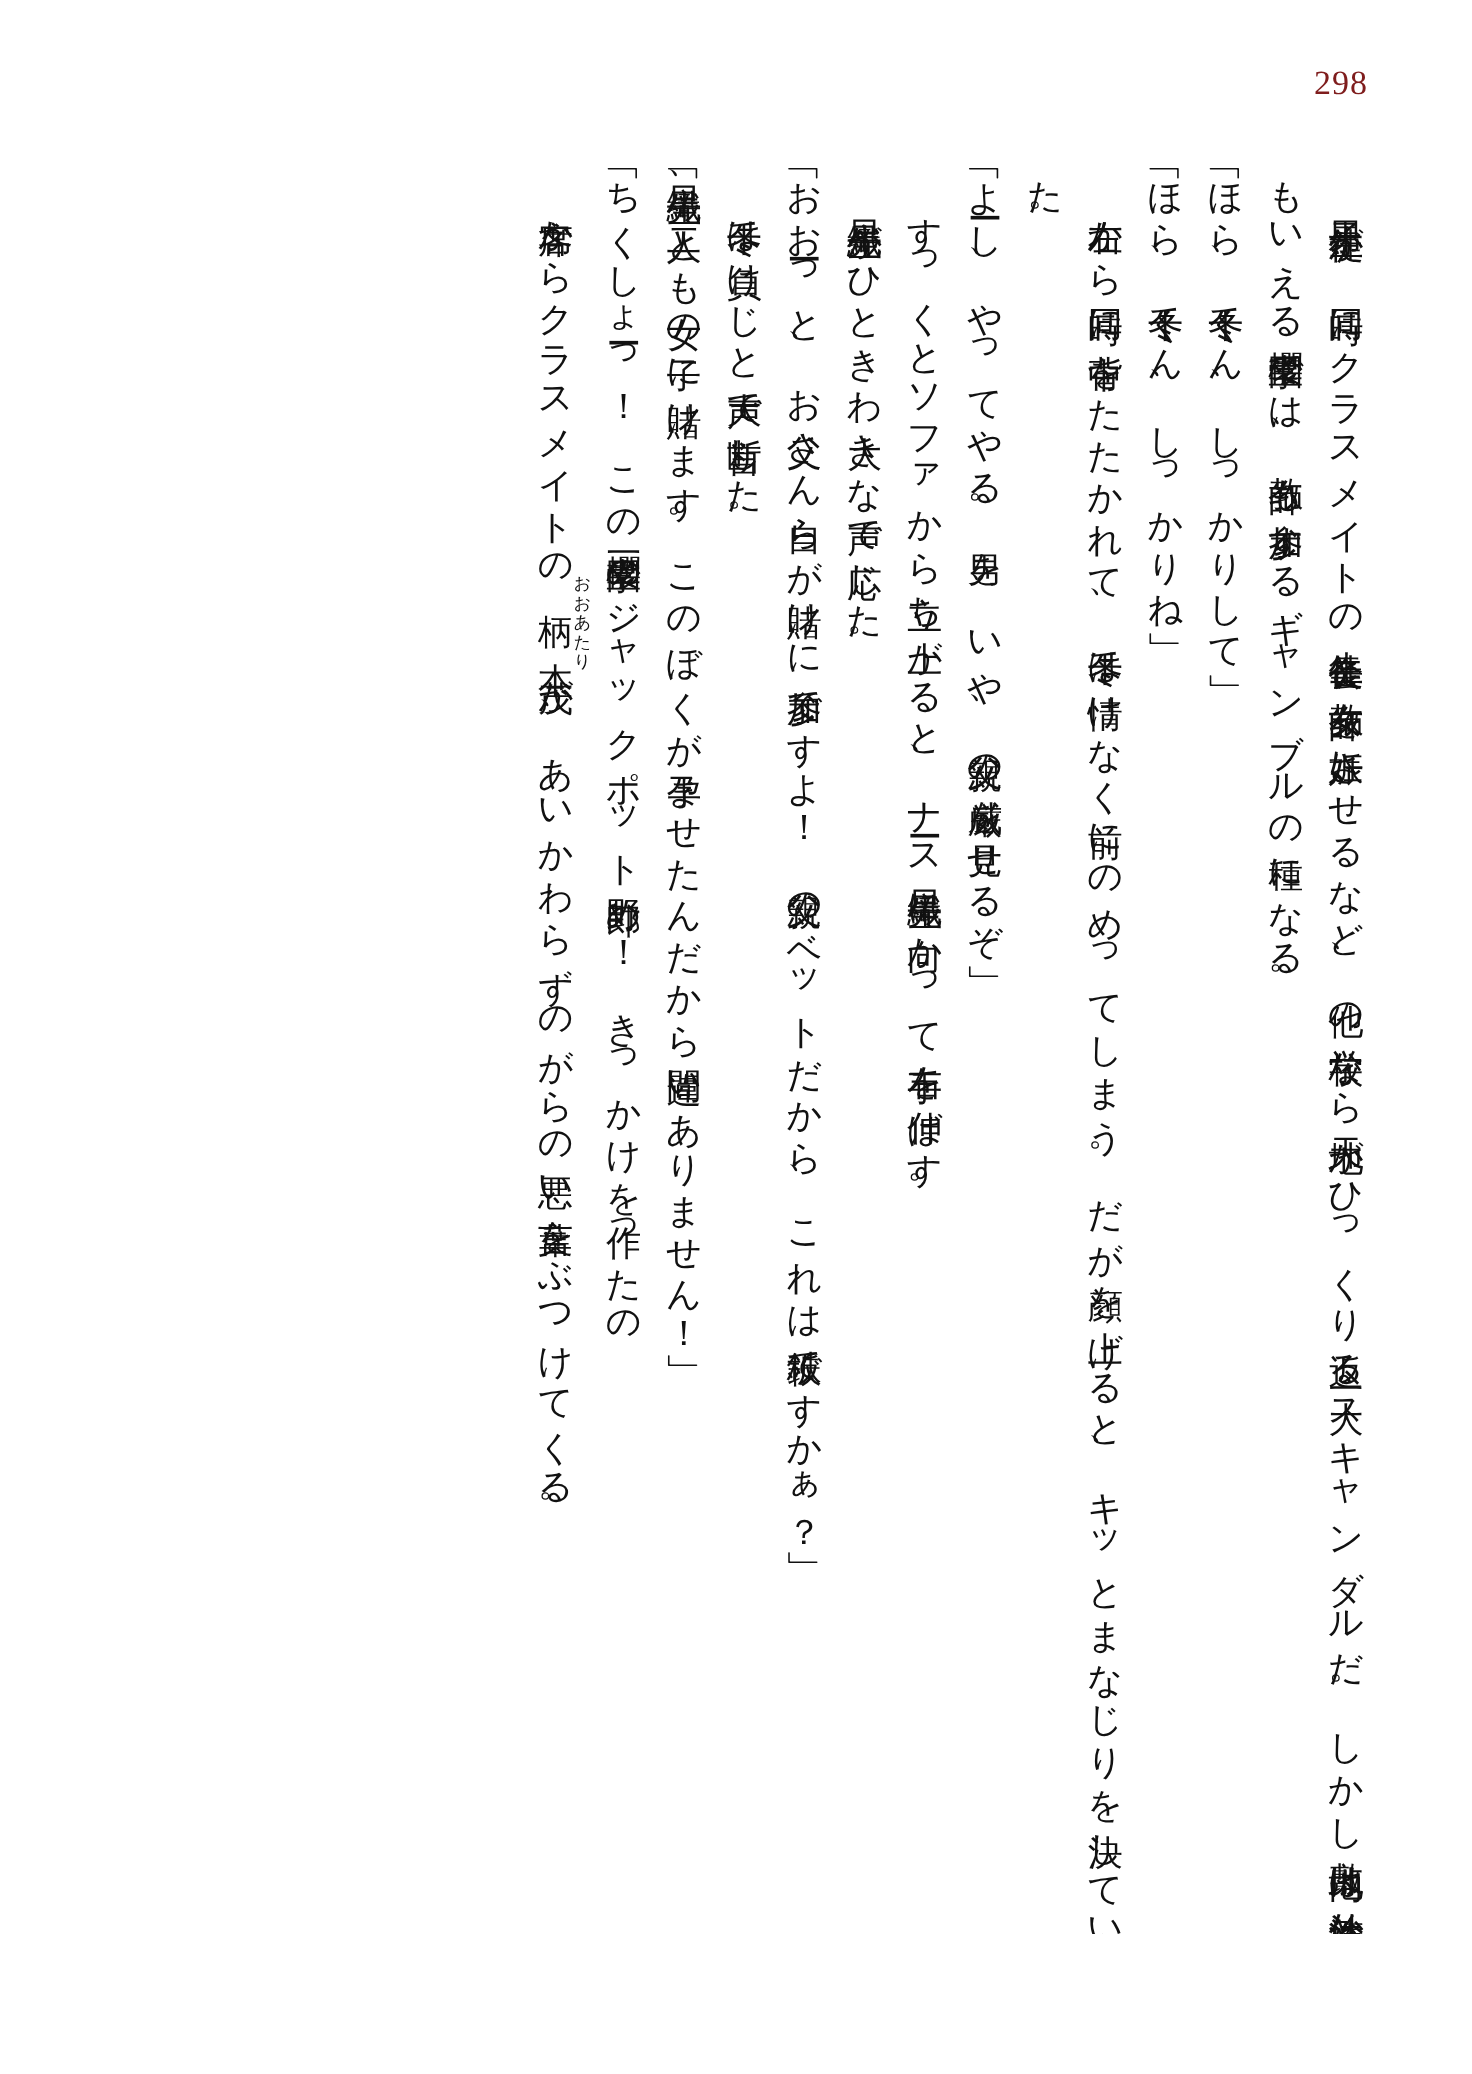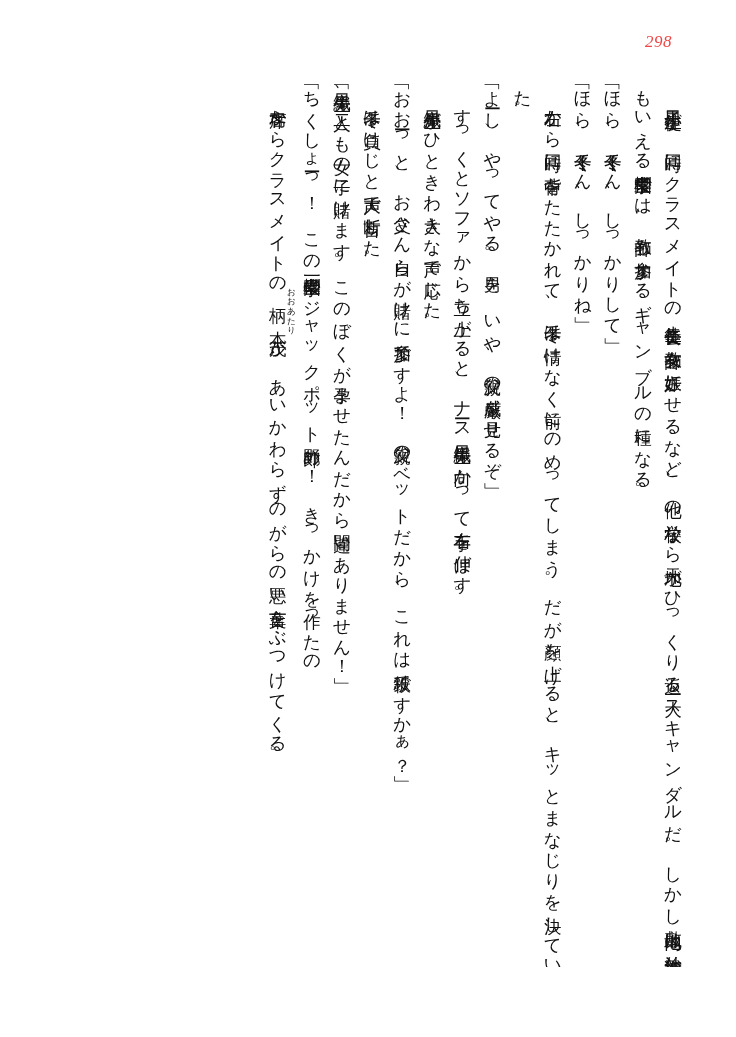--- a/index.html
+++ b/index.html
@@ -16,25 +16,24 @@
     position: relative;
   }
   .page {
     position: absolute;
     inset: 0;
     background: #ffffff;
   }
   .page-number {
     position: absolute;
     top: 32px;
-    right: 64px;
+    right: 52px;
     font-family: "Liberation Serif", "DejaVu Serif", serif;
-    font-style: italic;
     font-size: 17px;
-    color: #ef4444;
+    color: #7f1d1d;
     letter-spacing: 0.5px;
   }
   .text-body {
     position: absolute;
     top: 78px;
     right: 48px;
     left: 56px;
     bottom: 70px;
     writing-mode: vertical-rl;
     text-orientation: upright;

